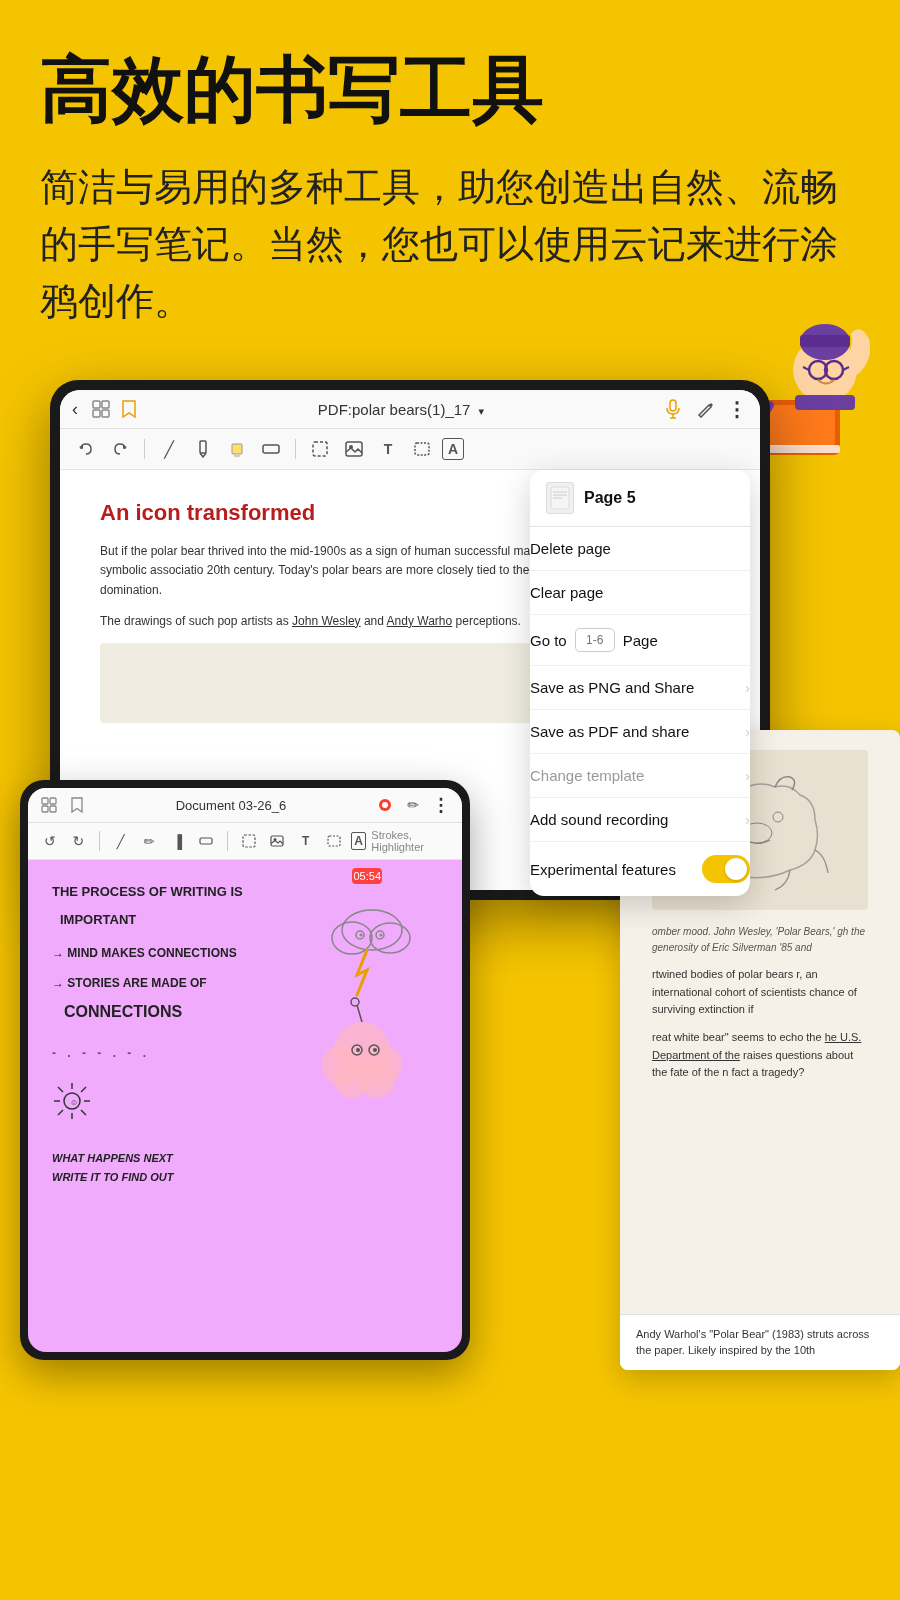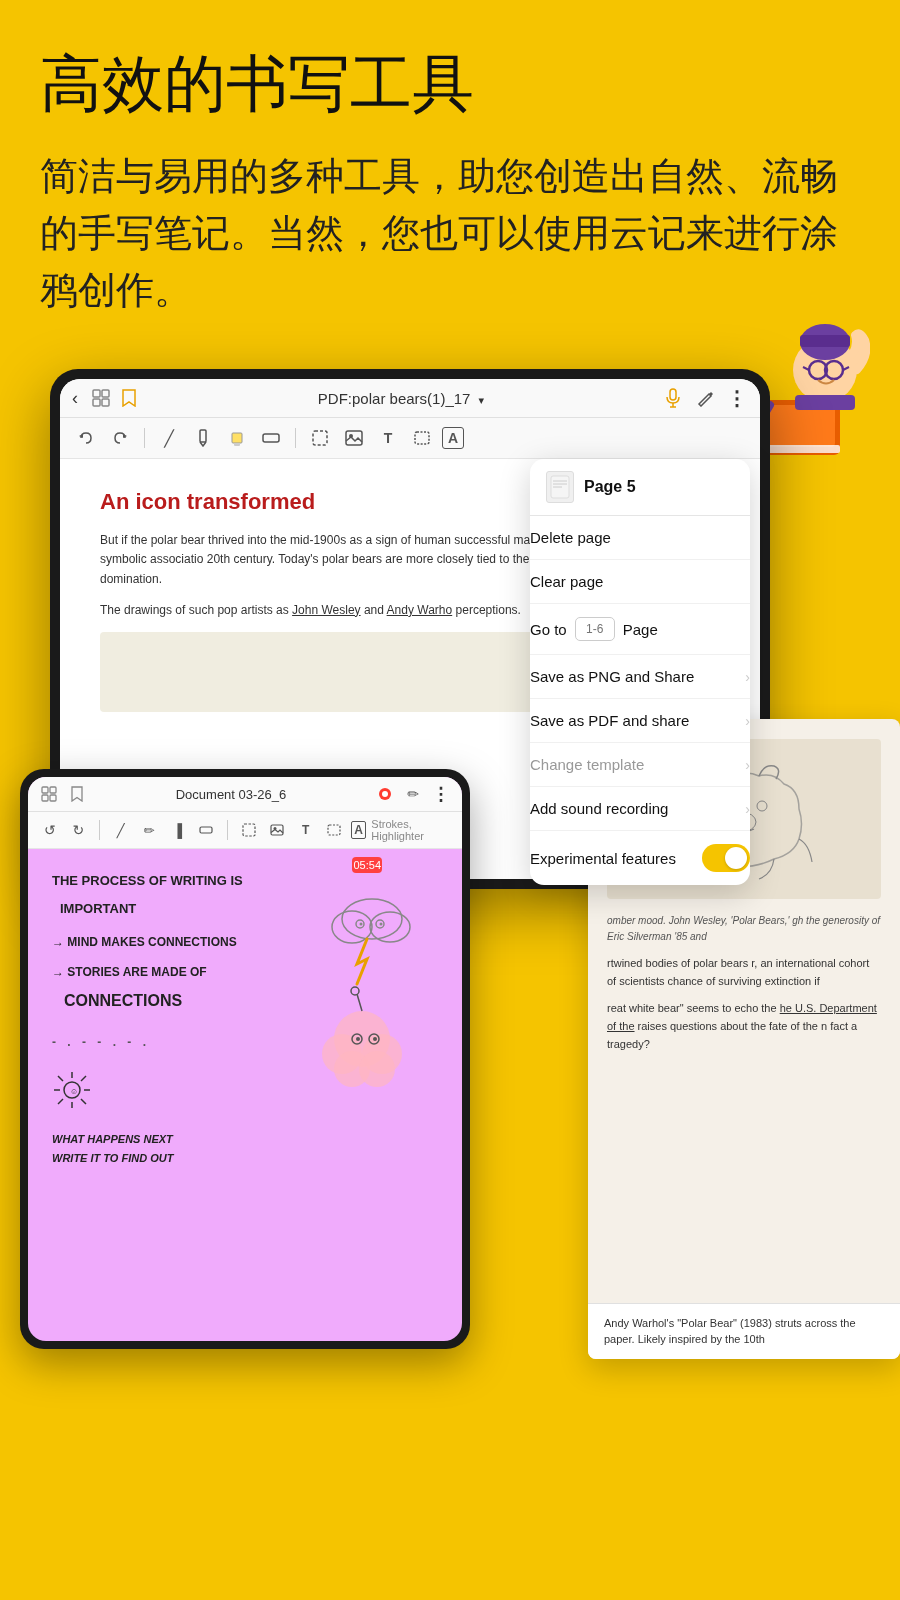--- a/index.html
+++ b/index.html
@@ -10,22 +10,22 @@
       font-family: -apple-system, 'PingFang SC', 'Helvetica Neue', Arial, sans-serif;
       overflow-x: hidden;
     }
 
     
     .hero-section {
       padding: 50px 40px 20px 40px;
       position: relative;
     }
     .hero-title {
-      font-size: 62px;
-      font-weight: 400;
+      font-size: 72px;
+      font-weight: 700;
       color: #111;
       line-height: 1.1;
       margin-bottom: 30px;
     }
     .hero-subtitle {
       font-size: 38px;
       font-weight: 500;
       color: #222;
       line-height: 1.5;
       margin-bottom: 10px;
@@ -336,27 +336,27 @@
       top: 20px;
       width: 150px;
       height: 300px;
     }
 
     
     .pdf-right {
       position: absolute;
       right: 0;
       top: 370px;
-      width: 312px;
+      width: 280px;
       height: 640px;
       background: #f5f0e8;
       border-radius: 8px;
       overflow: hidden;
       box-shadow: 0 10px 30px rgba(0,0,0,0.2);
-      padding: 20px 19px;
+      padding: 20px 32px;
       z-index: 3;
     }
     .pdf-image-content {
       width: 100%;
       height: 160px;
       background: #e8e0d0;
       border-radius: 4px;
       margin-bottom: 14px;
       display: flex;
       align-items: center;
@@ -683,21 +683,21 @@
               <line x1="20" y1="32" x2="20" y2="38" stroke="#333" stroke-width="1.5"></line>
               <line x1="2" y1="20" x2="8" y2="20" stroke="#333" stroke-width="1.5"></line>
               <line x1="32" y1="20" x2="38" y2="20" stroke="#333" stroke-width="1.5"></line>
               <line x1="6" y1="6" x2="11" y2="11" stroke="#333" stroke-width="1.5"></line>
               <line x1="34" y1="6" x2="29" y2="11" stroke="#333" stroke-width="1.5"></line>
               <line x1="6" y1="34" x2="11" y2="29" stroke="#333" stroke-width="1.5"></line>
               <line x1="34" y1="34" x2="29" y2="29" stroke="#333" stroke-width="1.5"></line>
               <text x="18" y="24" font-size="8" fill="#333">☺</text>
             </svg>
           </div>
-          <div style="margin-top: 20px;">
+          <div style="margin-top: 28px;">
             <div style="font-size:11px; text-transform:uppercase; font-style:italic;">WHAT HAPPENS NEXT</div>
             <div style="font-size:11px; text-transform:uppercase; font-style:italic;">WRITE IT TO FIND OUT</div>
           </div>
         </div>
 
         <div class="doodle-area">
           
           <svg width="130" height="280" viewBox="0 0 130 280">
 
             <ellipse cx="70" cy="50" rx="30" ry="20" fill="none" stroke="#888" stroke-width="1.5"></ellipse>

